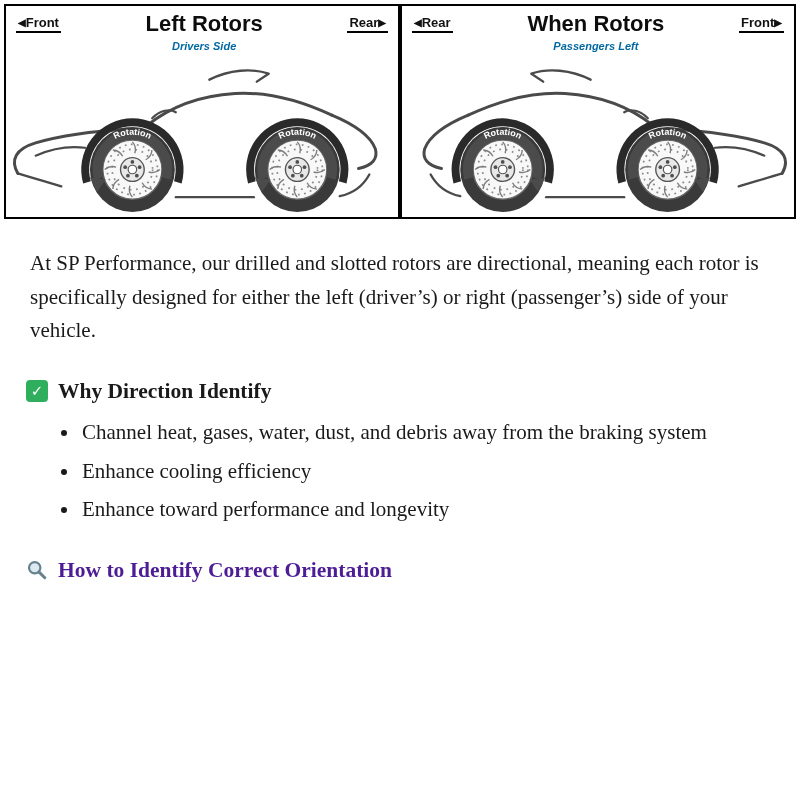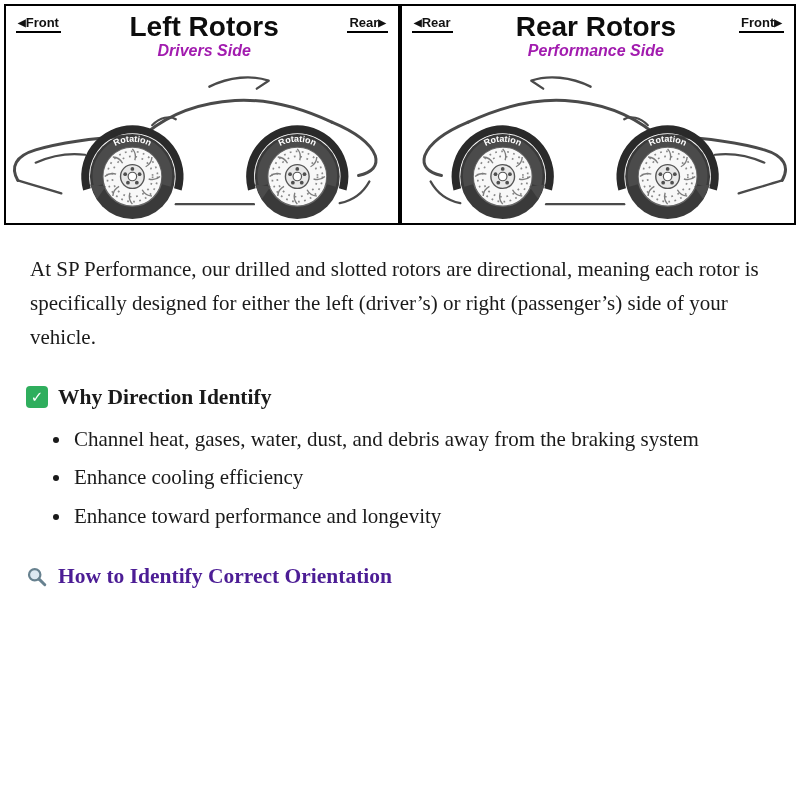--- a/index.html
+++ b/index.html
@@ -7,31 +7,31 @@
   body{width:800px;font-family:"Liberation Serif",serif;color:#1a1a1a}
 
   
   .diagram{display:flex;margin:4px 4px 8px}
   .panel{flex:1;border:2px solid #000;background:#fff;overflow:hidden}
   .panel-head{display:flex;justify-content:space-between;align-items:flex-start;padding:6px 10px 0}
   .dir{font-family:"Liberation Sans",sans-serif;font-weight:bold;font-size:13px;
        border-bottom:2px solid #000;padding:0 2px 1px;white-space:nowrap;margin-top:3px;color:#111}
   .tri{font-size:10px;position:relative;top:-1px}
   .titleblock{text-align:center;line-height:1.08}
-  .ptitle{font-family:"Liberation Sans",sans-serif;font-weight:bold;font-size:28px;color:#0d0d0d}
-  .psub{font-family:"Liberation Sans",sans-serif;font-weight:bold;font-style:italic;font-size:16px;color:#a21caf}
+  .ptitle{font-family:"Liberation Sans",sans-serif;font-weight:bold;font-size:22px;color:#0d0d0d}
+  .psub{font-family:"Liberation Sans",sans-serif;font-weight:bold;font-style:italic;font-size:11px;color:#0369a1}
   .panel svg{display:block;width:100%;height:auto}
 
   
   .content{padding:6px 26px 20px;font-size:21px;line-height:1.6;max-width:800px}
   .content p{margin:14px 4px}
   h2.sec{font-size:21.5px;margin:26px 0 8px;display:flex;align-items:center;gap:10px;font-weight:bold}
   h2.sec.regular{font-weight:bold;color:#4c1d95}
   ul{margin:8px 0 20px;padding-left:46px}
-  li{margin:5px 0;padding-left:2px}
+  li{margin:5px 8px;padding-left:2px}
 
   .check-icon{display:inline-block;width:22px;height:22px;background:#2fae5d;border-radius:4px;
     color:#fff;font-weight:bold;text-align:center;line-height:22px;font-size:15px;
     font-family:"DejaVu Sans",sans-serif;flex:0 0 auto}
   .mag-icon{width:22px;height:22px;flex:0 0 auto}
 </style>
 </head>
 <body>
 
 <div class="diagram">
@@ -100,22 +100,22 @@
       <text font-size="9" font-weight="bold" fill="#ffffff" font-family="Liberation Sans, sans-serif">
         <textPath href="#band-l2" startOffset="50%" text-anchor="middle">Rotation</textPath>
       </text>
     </svg>
   </div>
 
   <div class="panel">
     <div class="panel-head">
       <span class="dir"><span class="tri">◀</span><span>Rear</span></span>
       <span class="titleblock">
-        <span class="ptitle">Rear Rotors</span><br>
-        <span class="psub">Performance Side</span>
+        <span class="ptitle">When Rotors</span><br>
+        <span class="psub">Passengers Left</span>
       </span>
       <span class="dir"><span>Front</span><span class="tri">▶</span></span>
     </div>
     <svg viewBox="0 0 397 166" aria-hidden="true">
       <use href="#carbody" transform="translate(397 0) scale(-1 1)"></use>
       <use href="#wheel" transform="translate(102 118)"></use>
       <use href="#wheel" transform="translate(269 118)"></use>
 
       <path id="band-r1" d="M 68 127 A 35.2 35.2 0 1 1 136 127" fill="none" stroke="#4b4b4b" stroke-width="10"></path>
       <polygon points="138,141 129,128 145,126" fill="#4b4b4b"></polygon>

